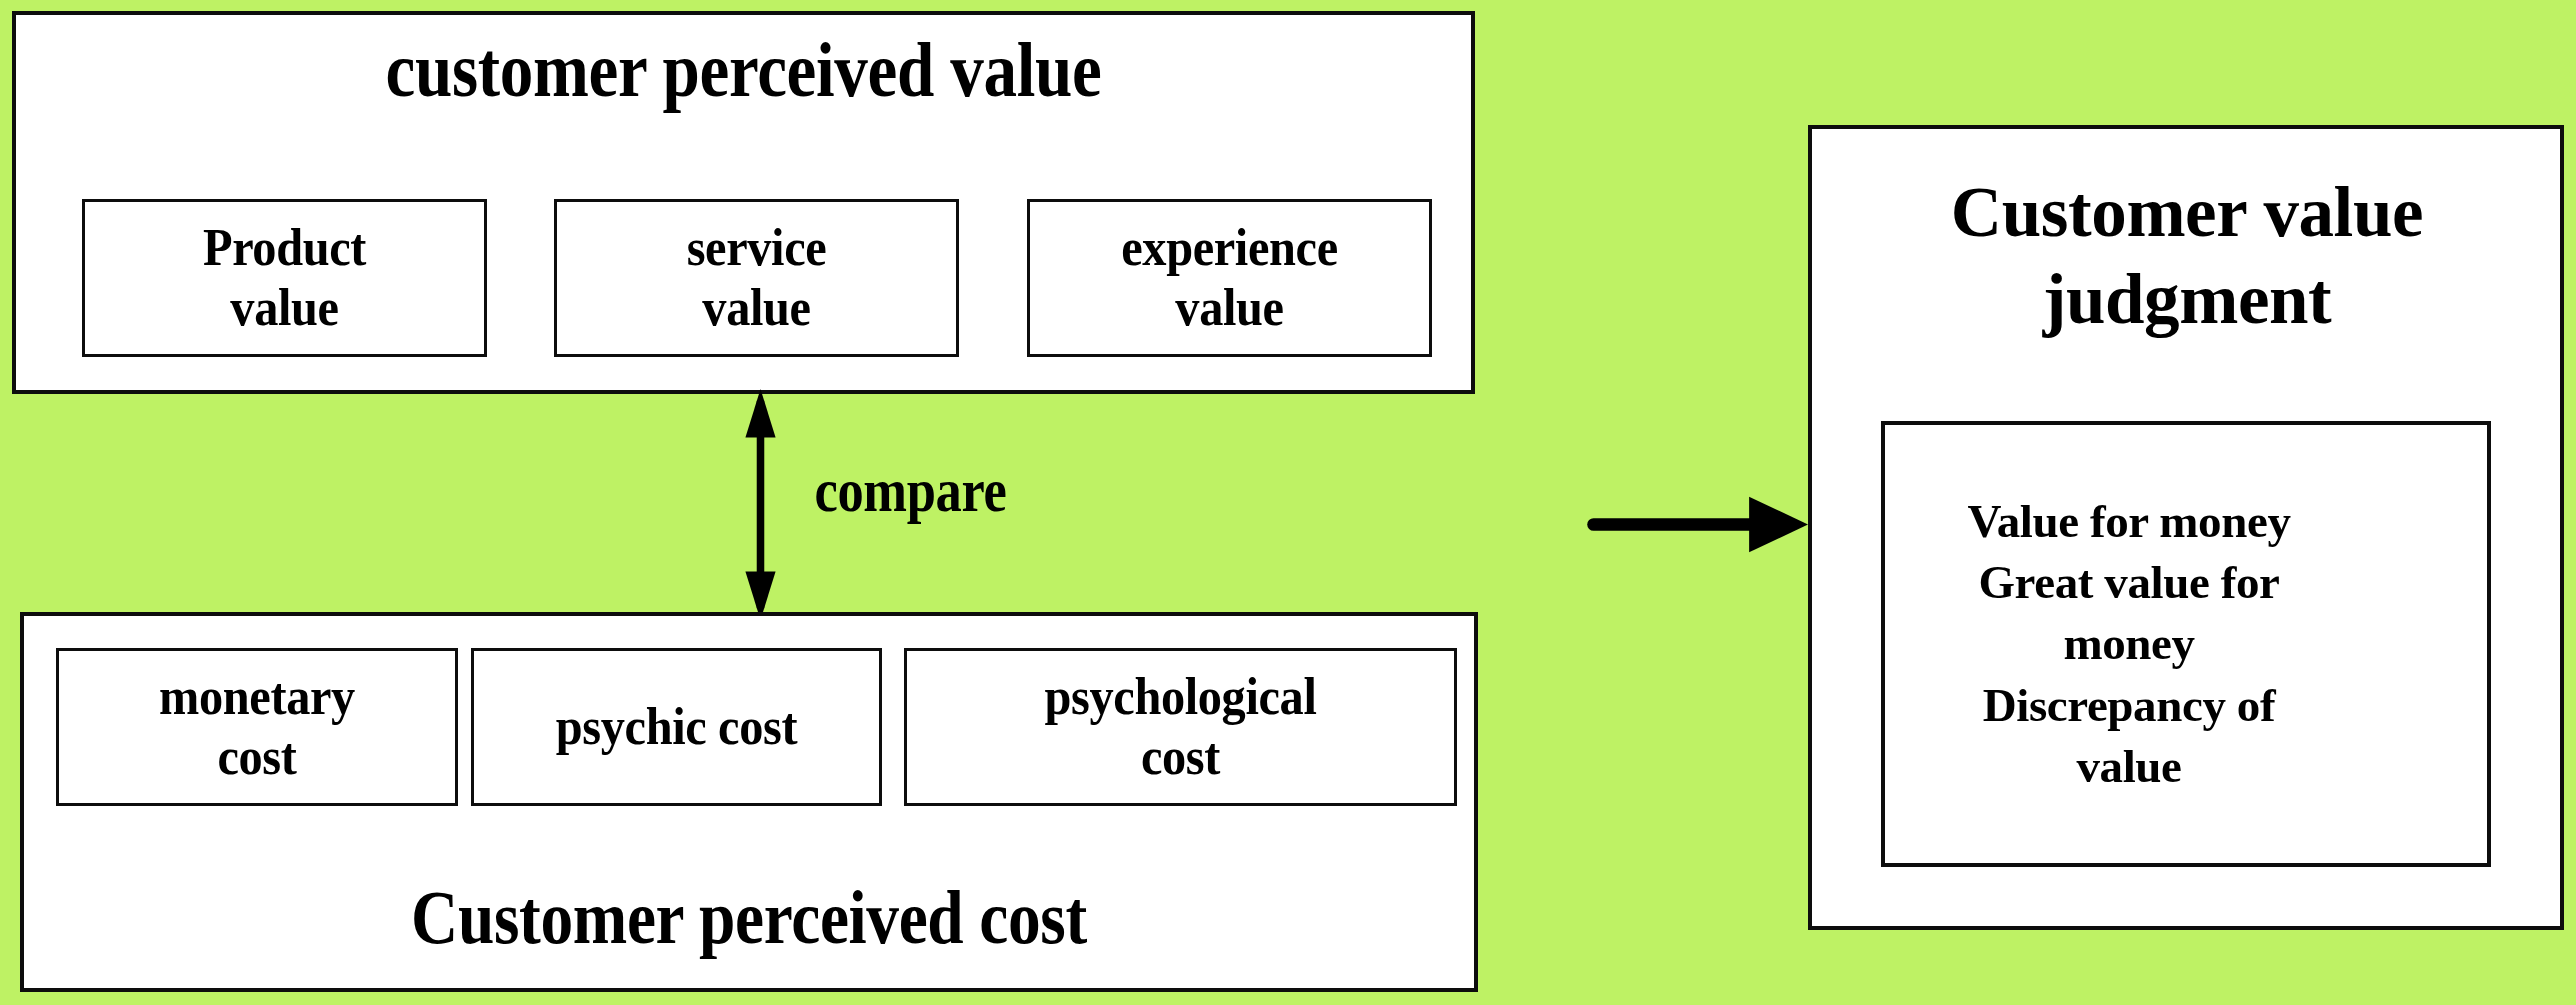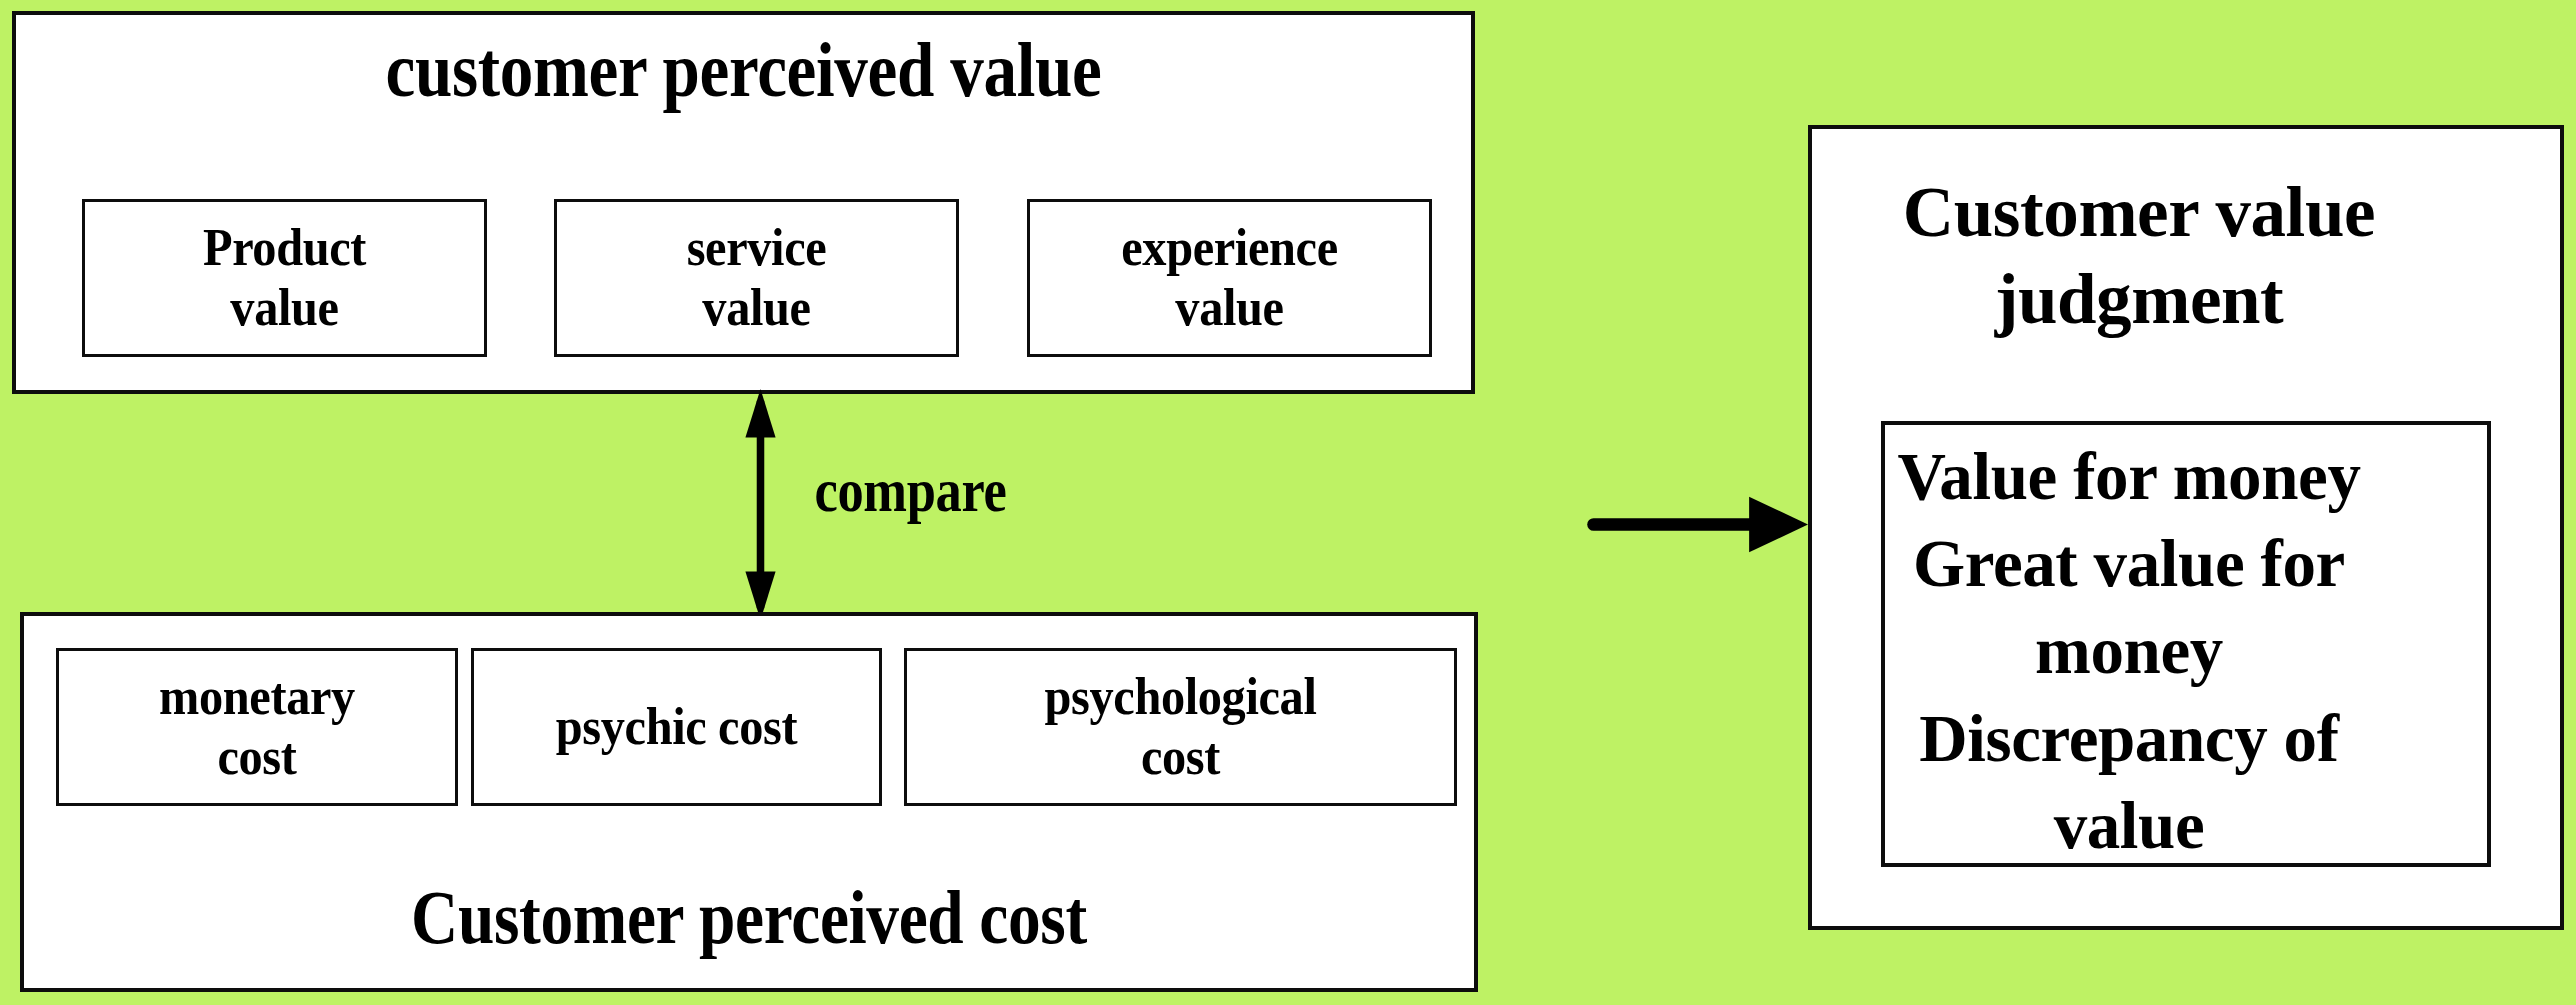--- a/index.html
+++ b/index.html
@@ -115,23 +115,23 @@
 
   <div class="label headline" style="left:20px; top:871px; width:1458px; height:93px; font-size:76px;">Customer perceived cost</div>
 
   <svg class="arrow-svg" style="left:1591px; top:494px;" width="217" height="61" viewBox="0 0 258 72">
     <line x1="3" y1="36" x2="196" y2="36" stroke="#000000" stroke-width="15" stroke-linecap="round"></line>
     <polygon points="258,36 188,3 188,69" fill="#000000"></polygon>
   </svg>
 
   <div class="box outer-right" style="left:1808px; top:125px; width:756px; height:805px;"></div>
 
-  <div class="label right-text" style="left:1785px; top:150px; width:708px; height:211px; font-size:71px; line-height:1.22;">Customer value judgment</div>
+  <div class="label right-text" style="left:1833px; top:150px; width:708px; height:211px; font-size:71px; line-height:1.22;">Customer value judgment</div>
 
   <div class="box thin" style="left:1881px; top:421px; width:610px; height:446px; border-width:4.2px;"></div>
-  <div class="label right-text" style="left:1881px; top:421px; width:496px; height:446px; font-size:67px; line-height:1.30;margin-top:7px;">Value for money
+  <div class="label right-text" style="left:1881px; top:421px; width:496px; height:446px; font-size:47px; line-height:1.30;">Value for money
 Great value for
 money
 Discrepancy of
 value</div>
 
 </div>
 
 
 </body></html>

